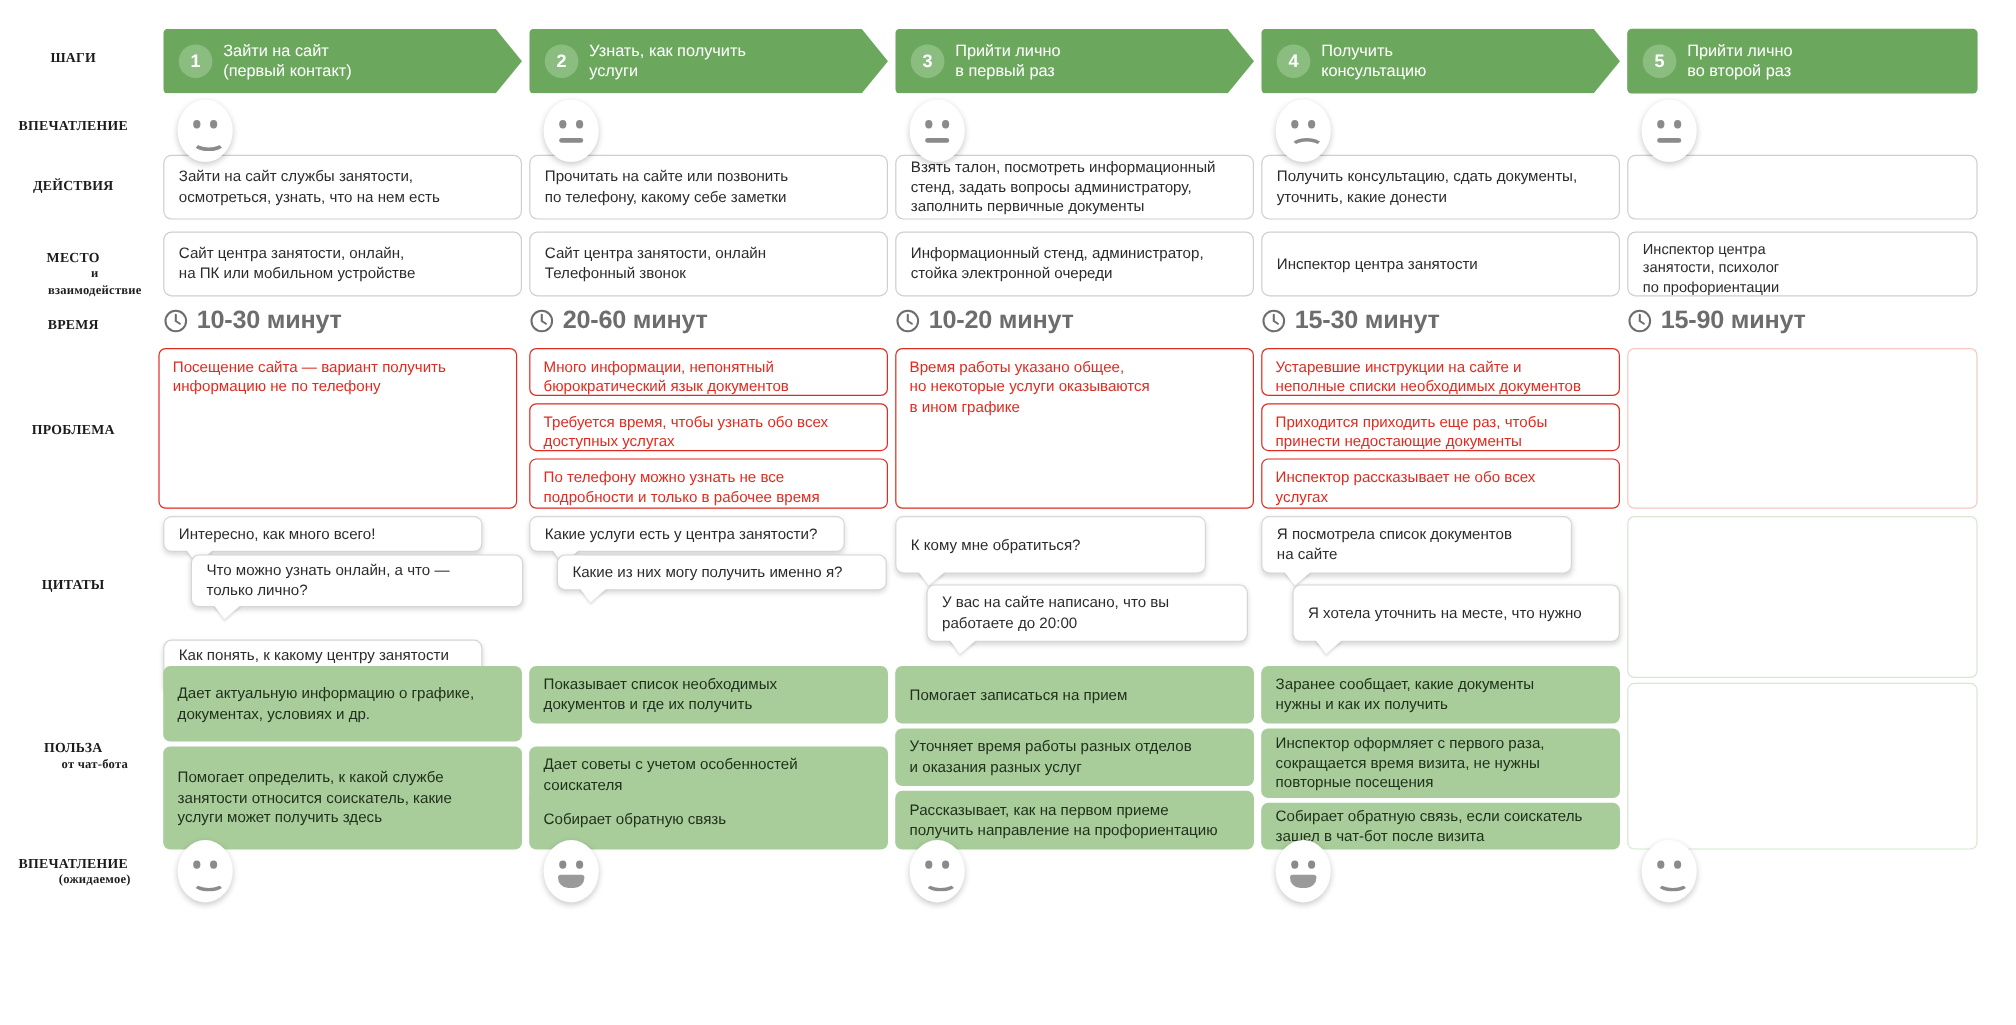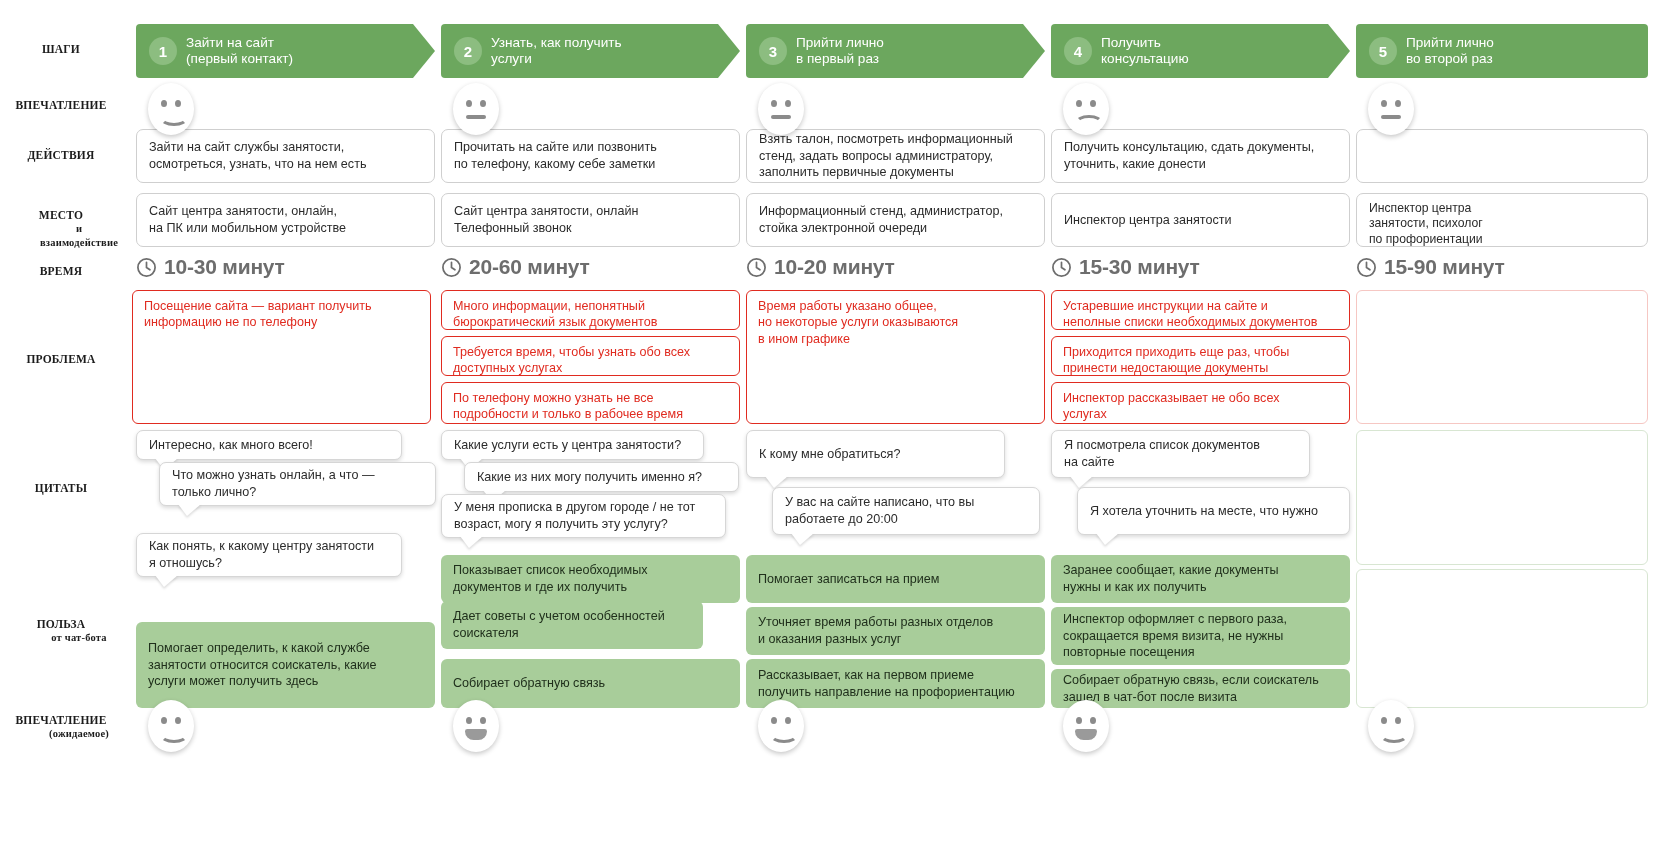--- a/index.html
+++ b/index.html
@@ -441,54 +441,54 @@
     <span class="txt">Как понять, к какому центру занятости
 я отношусь?</span>
   </div>
 
   <div class="bubble" style="left:441px; top:430px; width:263px; height:30px">
     <span class="txt">Какие услуги есть у центра занятости?</span>
   </div>
   <div class="bubble" style="left:464px; top:462px; width:275px; height:30px">
     <span class="txt">Какие из них могу получить именно я?</span>
   </div>
-  <div class="bubble" style="left:441px; top:494px; width:285px; height:44px">
-    <span class="txt">У меня прописка в другом городе / не тот
-возраст, могу я получить эту услугу?</span>
-  </div>
 
   <div class="bubble" style="left:746px; top:430px; width:259px; height:48px">
     <span class="txt">К кому мне обратиться?</span>
   </div>
   <div class="bubble" style="left:772px; top:487px; width:268px; height:48px">
     <span class="txt">У вас на сайте написано, что вы
 работаете до 20:00</span>
   </div>
 
   <div class="bubble" style="left:1051px; top:430px; width:259px; height:48px">
     <span class="txt">Я посмотрела список документов
 на сайте</span>
   </div>
   <div class="bubble" style="left:1077px; top:487px; width:273px; height:48px">
     <span class="txt">Я хотела уточнить на месте, что нужно</span>
   </div>
 
   <div class="ben empty" style="left:1356px; top:430px; width:292px; height:135px; box-shadow:none"></div>
 
+  <div class="ben" style="left:136px; top:555px; width:299px; height:63px">
+    <span class="txt">Дает актуальную информацию о графике,
+документах, условиях и др.</span>
+  </div>
   <div class="ben" style="left:136px; top:622px; width:299px; height:86px">
     <span class="txt">Помогает определить, к какой службе
 занятости относится соискатель, какие
 услуги может получить здесь</span>
   </div>
 
   <div class="ben" style="left:441px; top:555px; width:299px; height:48px">
     <span class="txt">Показывает список необходимых
 документов и где их получить</span>
   </div>
-  <div class="ben" style="left:441px; top:601px; width:262px; height:48px">
+  <div class="ben" style="left:441px; top:622px; width:299px; height:48px">
     <span class="txt">Дает советы с учетом особенностей
 соискателя</span>
   </div>
   <div class="ben" style="left:441px; top:659px; width:299px; height:49px">
     <span class="txt">Собирает обратную связь</span>
   </div>
 
   <div class="ben" style="left:746px; top:555px; width:299px; height:48px">
     <span class="txt">Помогает записаться на прием</span>
   </div>

